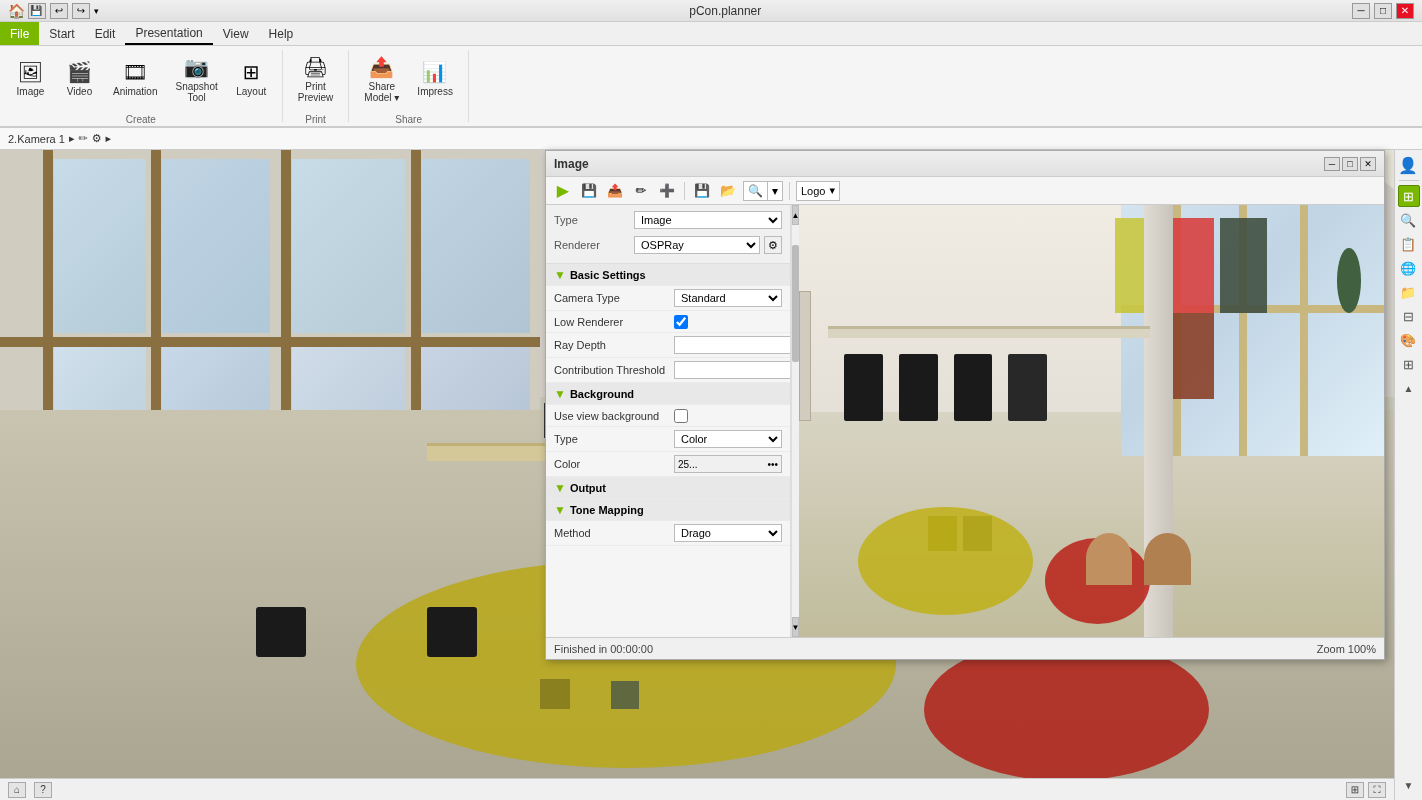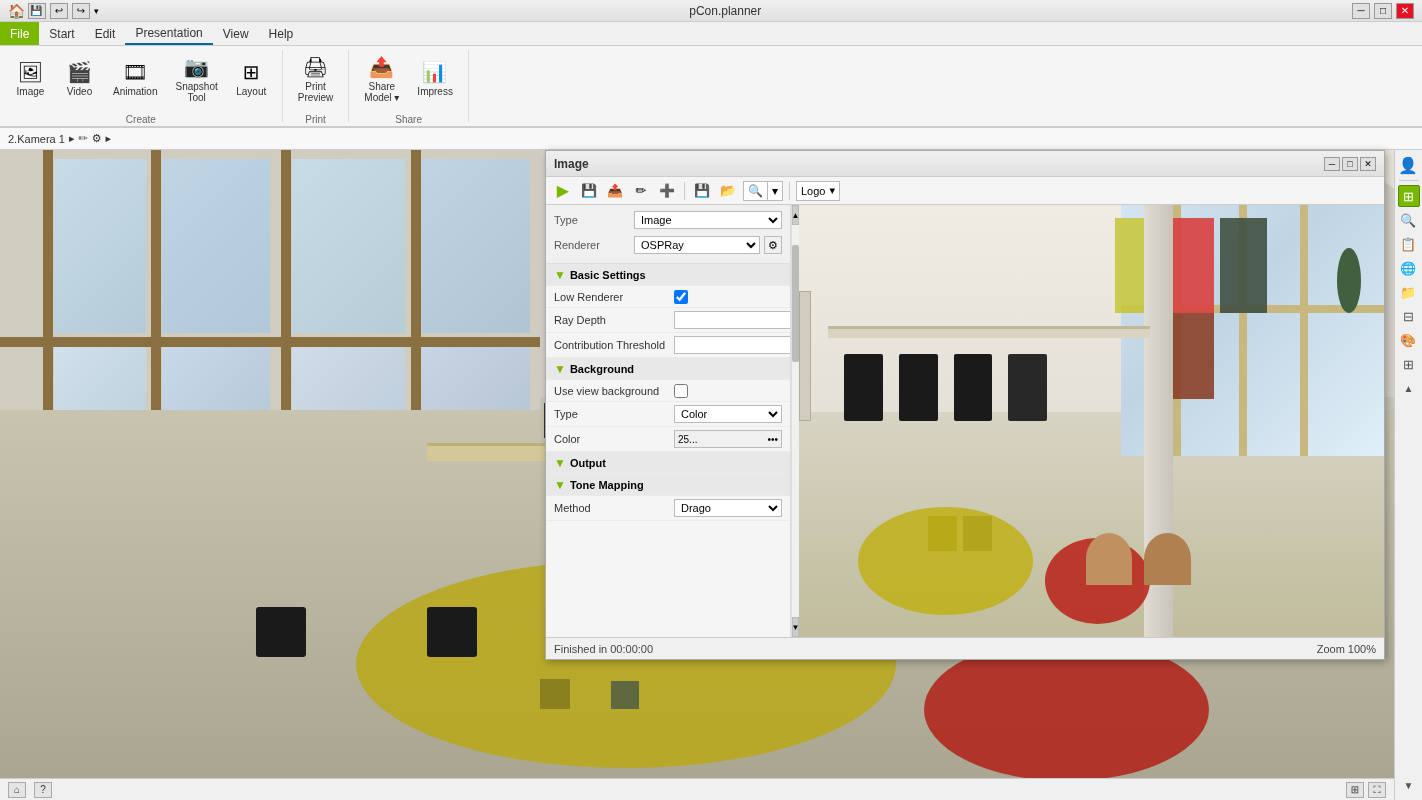--- a/index.html
+++ b/index.html
@@ -405,21 +405,21 @@
     <div class="title-btn">─</div>
     <div class="title-btn">□</div>
     <div class="title-btn" style="background:#e81123; color:white;">✕</div>
   </div>
 </div>
 
 <div class="menu-bar">
   <div class="menu-item active">File</div>
   <div class="menu-item">Start</div>
   <div class="menu-item">Edit</div>
-  <div class="menu-item" style="border-bottom: 2px solid #0369a1;">Presentation</div>
+  <div class="menu-item" style="border-bottom: 2px solid #000000;">Presentation</div>
   <div class="menu-item">View</div>
   <div class="menu-item">Help</div>
 </div>
 
 <div class="toolbar">
 
   <div class="toolbar-group">
     <div class="toolbar-group-items">
       <div class="toolbar-btn">
         <span class="icon">🖼</span>
@@ -586,20 +586,28 @@
               <div class="gear-btn">⚙</div>
             </div>
           </div>
         </div>
 
         <div class="settings-row header-row">
           <span class="section-toggle">▼</span>
           <span>Basic Settings</span>
         </div>
 
+        <div class="settings-row">
+          <div class="settings-label">Camera Type</div>
+          <div class="settings-value">
+            <select class="settings-select">
+              <option>Standard</option>
+            </select>
+          </div>
+        </div>
 
         <div class="settings-row">
           <div class="settings-label">Low Renderer</div>
           <div class="settings-value">
             <input type="checkbox" class="settings-checkbox" checked="" style="">
           </div>
         </div>
 
 
         <div class="settings-row">

